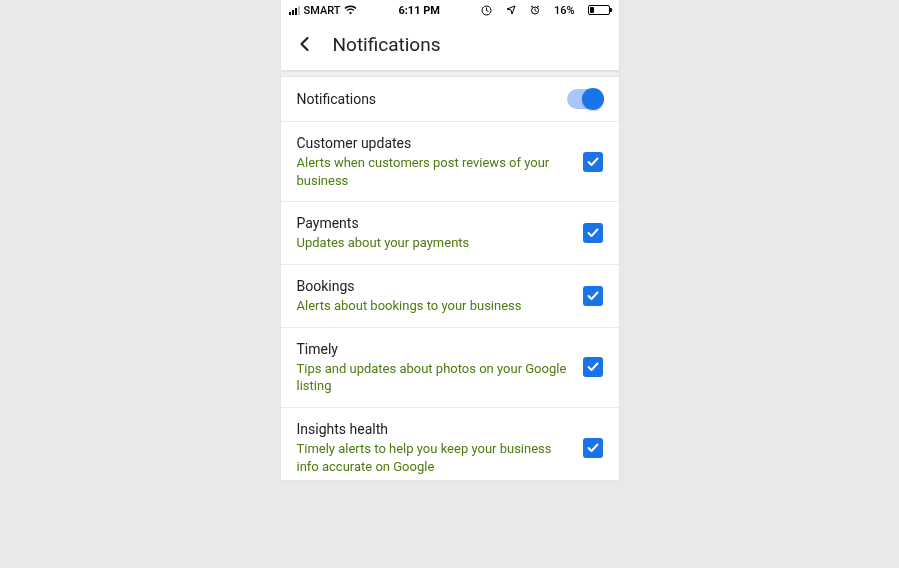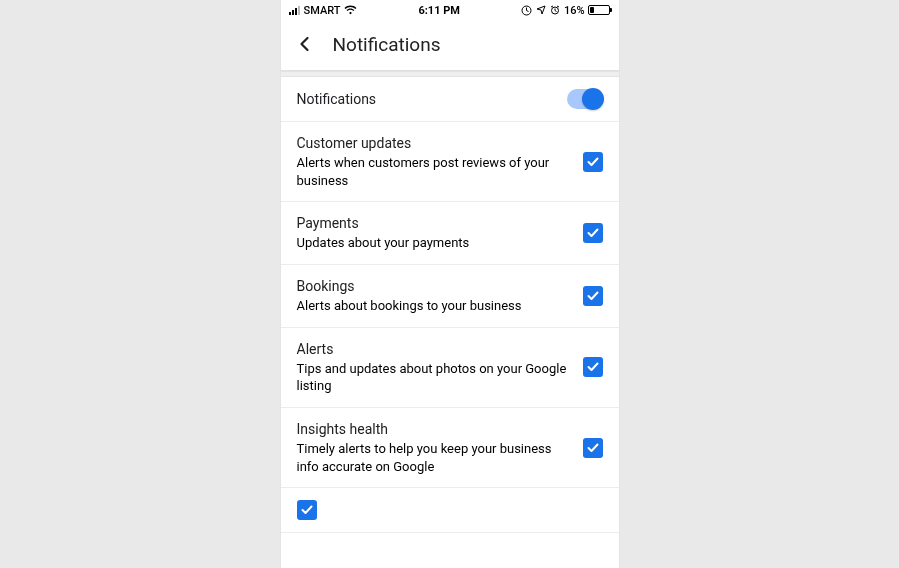--- a/index.html
+++ b/index.html
@@ -10,36 +10,36 @@
     justify-content: center;
     width: 899px;
     height: 568px;
     overflow: hidden;
   }
   .phone {
     width: 338px;
     background: #fff;
     display: flex;
     flex-direction: column;
-    height: 568px;
+    height: 480px;
     box-shadow: 0 0 0 1px rgba(0,0,0,0.02);
   }
   .status-bar {
     height: 20px;
     display: flex;
     align-items: center;
     justify-content: space-between;
     padding: 0 8px;
     font-size: 11px;
     font-weight: 500;
     color: #000;
     background: #fff;
   }
   .status-left { display: flex; align-items: center; gap: 4px; }
-  .status-right { display: flex; align-items: center; gap: 4px; }
+  .status-right { display: flex; align-items: center; gap: 14px; }
   .signal-bars { display: flex; align-items: flex-end; gap: 1px; }
   .signal-bars span { width: 2px; background:#000; display:block; }
   .signal-bars span:nth-child(1){height:3px;}
   .signal-bars span:nth-child(2){height:5px;}
   .signal-bars span:nth-child(3){height:7px;}
   .signal-bars span:nth-child(4){height:9px; background:#bbb;}
   .wifi-icon svg, .small-icon svg { display:block; }
   .battery {
     width: 22px; height: 10px; border:1px solid #000; border-radius:2px; position:relative;
   }
@@ -60,21 +60,21 @@
   .section-gap { height:6px; background:#efefef; border-top:1px solid #e3e3e3; border-bottom:1px solid #e3e3e3;}
   .row {
     display:flex;
     align-items:center;
     padding: 12px 16px;
     border-bottom: 1px solid #ececec;
     gap: 12px;
   }
   .row .text { flex:1; min-width:0; }
   .row .title { font-size:14px; color:#202124; font-weight:400; line-height:1.3; }
-  .row .desc { font-size:13px; color:#000000; line-height:1.35; margin-top:2px; }
+  .row .desc { font-size:13px; color:#4d7c0f; line-height:1.35; margin-top:2px; }
   .toggle {
     width: 36px; height:20px; border-radius:12px; background:#a8c7fa; position:relative; cursor:pointer;
   }
   .toggle .knob {
     position:absolute; right:-1px; top:-1px; width:22px; height:22px; border-radius:50%; background:#1a73e8;
     box-shadow: 0 1px 2px rgba(0,0,0,0.2);
   }
   .checkbox {
     width:20px; height:20px; border-radius:3px; background:#1a73e8; display:flex; align-items:center; justify-content:center; cursor:pointer; flex-shrink:0;
   }
@@ -178,21 +178,21 @@
       </div>
       <div class="checkbox">
         <svg width="14" height="14" viewBox="0 0 14 14">
             <path d="M2.5 7l3 3 6-6.5" fill="none" stroke="#fff" stroke-width="2" stroke-linecap="round" stroke-linejoin="round"></path>
           </svg>
       </div>
     </div>
 
     <div class="row">
       <div class="text">
-        <div class="title">Alerts</div>
+        <div class="title">Timely</div>
         <div class="desc">Tips and updates about photos on your Google listing</div>
       </div>
       <div class="checkbox">
         <svg width="14" height="14" viewBox="0 0 14 14">
             <path d="M2.5 7l3 3 6-6.5" fill="none" stroke="#fff" stroke-width="2" stroke-linecap="round" stroke-linejoin="round"></path>
           </svg>
       </div>
     </div>
 
     <div class="row">

